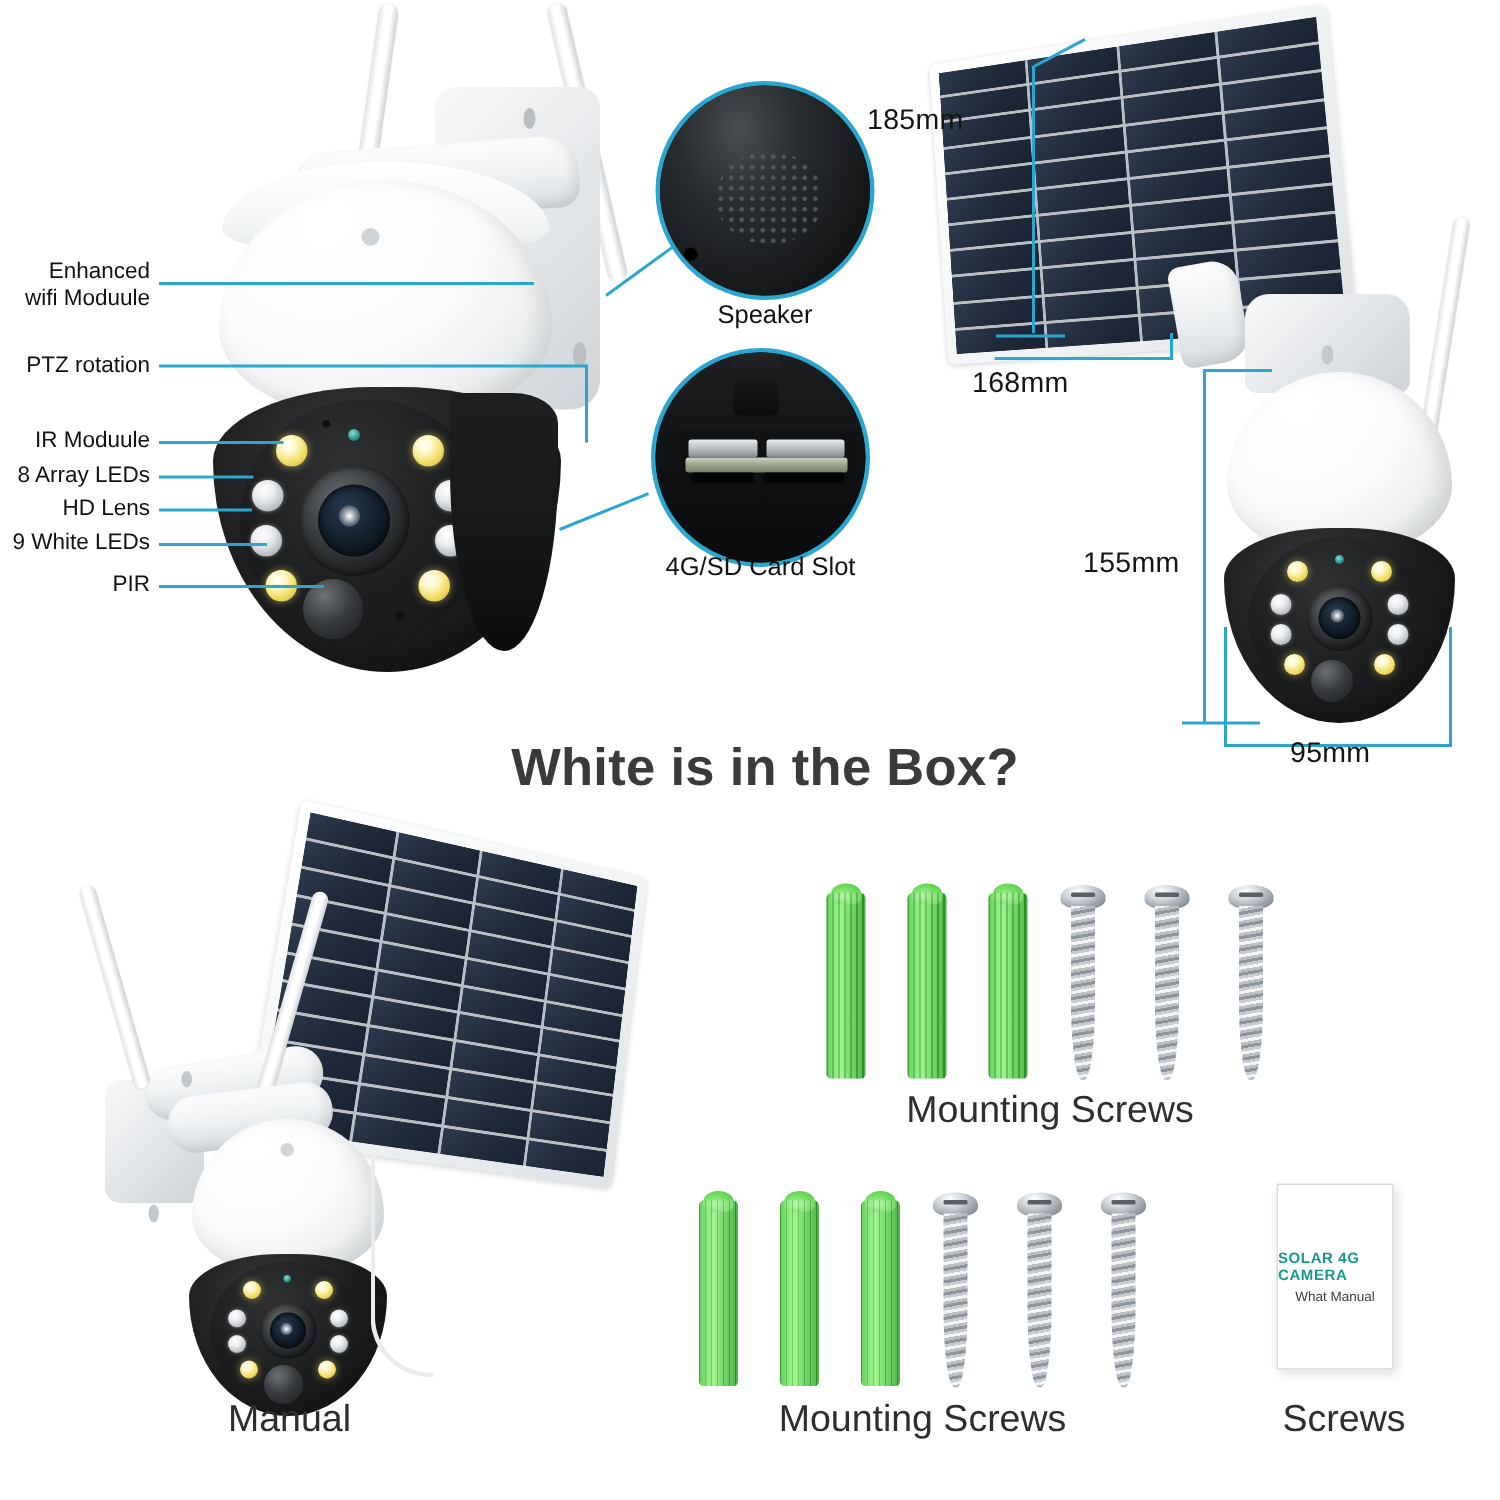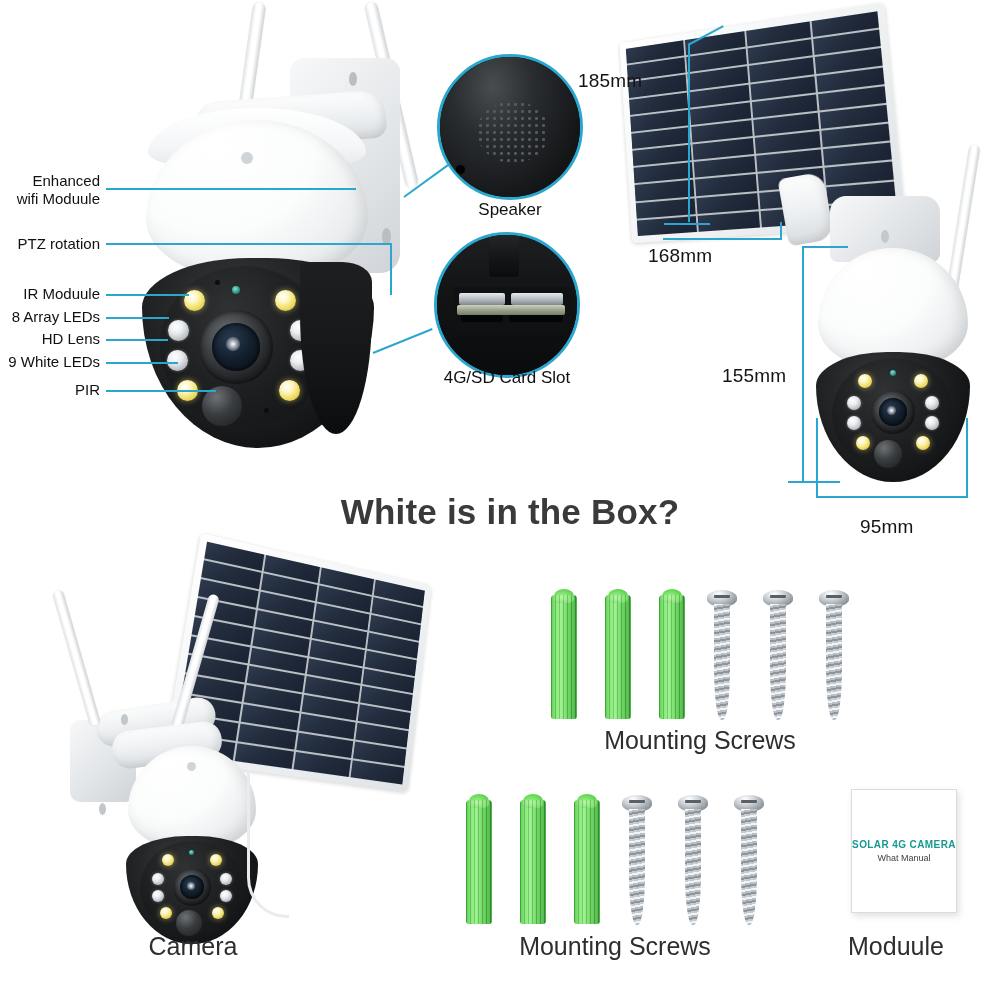--- a/index.html
+++ b/index.html
@@ -378,21 +378,21 @@
   </div>
 
   <div class="abs leader-v" style="left:802px; top:246px; height:236px;"></div>
   <div class="abs leader" style="left:802px; top:246px; width:46px;"></div>
   <div class="abs leader" style="left:788px; top:481px; width:52px;"></div>
   <div class="abs leader" style="left:816px; top:496px; width:152px;"></div>
   <div class="abs leader-v" style="left:816px; top:418px; height:80px;"></div>
   <div class="abs leader-v" style="left:966px; top:418px; height:80px;"></div>
 
   <div class="abs dim" style="left:722px; top:365px;">155mm</div>
-  <div class="abs dim" style="left:860px; top:516px;">95mm</div>
+  <div class="abs dim" style="left:860px; top:492px;">95mm</div>
 
   <div class="abs section-title" style="left:250px; top:492px; width:520px;">White is in the Box?</div>
 
   <div class="abs" style="left:182px; top:556px; width:250px; height:220px;
               transform: perspective(700px) rotateY(16deg) rotateZ(10deg) rotateX(6deg);">
     <div class="panel-frame" style="position:absolute; inset:0; border-radius:5px;"></div>
     <div class="panel-cells" style="left:7px; top:7px; right:7px; bottom:7px;
                 grid-template-columns: repeat(4, 1fr); grid-template-rows: repeat(11, 1fr);">
       <div class="cell"></div>
         <div class="cell"></div>
@@ -467,21 +467,21 @@
     <div class="led warm" style="left:84px; top:18px; width:12px; height:12px;"></div>
     <div class="led" style="left:94px; top:37px; width:12px; height:12px;"></div>
     <div class="led" style="left:94px; top:54px; width:12px; height:12px;"></div>
     <div class="led warm" style="left:86px; top:71px; width:12px; height:12px;"></div>
     <div class="pir" style="left:50px; top:74px; width:26px; height:26px;"></div>
   </div>
 
   <div class="abs cable" style="left:247px; top:770px; width:42px; height:148px;"></div>
 
 
-  <div class="abs item-cap" style="left:85px; top:932px; width:216px;">Camera</div>
+  <div class="abs item-cap" style="left:85px; top:932px; width:216px;">Manual</div>
 
   <div class="abs anchor" style="left:551px; top:595px; width:26px; height:124px;"></div>
   <div class="abs anchor" style="left:605px; top:595px; width:26px; height:124px;"></div>
   <div class="abs anchor" style="left:659px; top:595px; width:26px; height:124px;"></div>
 
   <div class="abs screw-head" style="left:707px; top:590px; width:30px; height:16px;"></div>
   <div class="abs screw-slot" style="left:714px; top:595px; width:16px; height:3px;"></div>
   <div class="abs screw-shaft" style="left:714px; top:604px; width:16px; height:116px;"></div>
 
   <div class="abs screw-head" style="left:763px; top:590px; width:30px; height:16px;"></div>
@@ -505,19 +505,19 @@
   <div class="abs screw-head" style="left:678px; top:795px; width:30px; height:16px;"></div>
   <div class="abs screw-slot" style="left:685px; top:800px; width:16px; height:3px;"></div>
   <div class="abs screw-shaft" style="left:685px; top:809px; width:16px; height:116px;"></div>
 
   <div class="abs screw-head" style="left:734px; top:795px; width:30px; height:16px;"></div>
   <div class="abs screw-slot" style="left:741px; top:800px; width:16px; height:3px;"></div>
   <div class="abs screw-shaft" style="left:741px; top:809px; width:16px; height:116px;"></div>
 
   <div class="abs item-cap" style="left:455px; top:932px; width:320px;">Mounting Screws</div>
 
-  <div class="abs manual" style="left:851px; top:789px; width:106px; height:124px;">
+  <div class="abs manual" style="left:851px; top:789px; width:78px; height:124px;">
     <div class="manual-title">SOLAR 4G CAMERA</div>
     <div class="manual-sub">What Manual</div>
   </div>
-  <div class="abs item-cap" style="left:836px; top:932px; width:120px;">Moduule</div>
+  <div class="abs item-cap" style="left:836px; top:932px; width:120px;">Screws</div>
 
 </div>
 
 </body></html>

